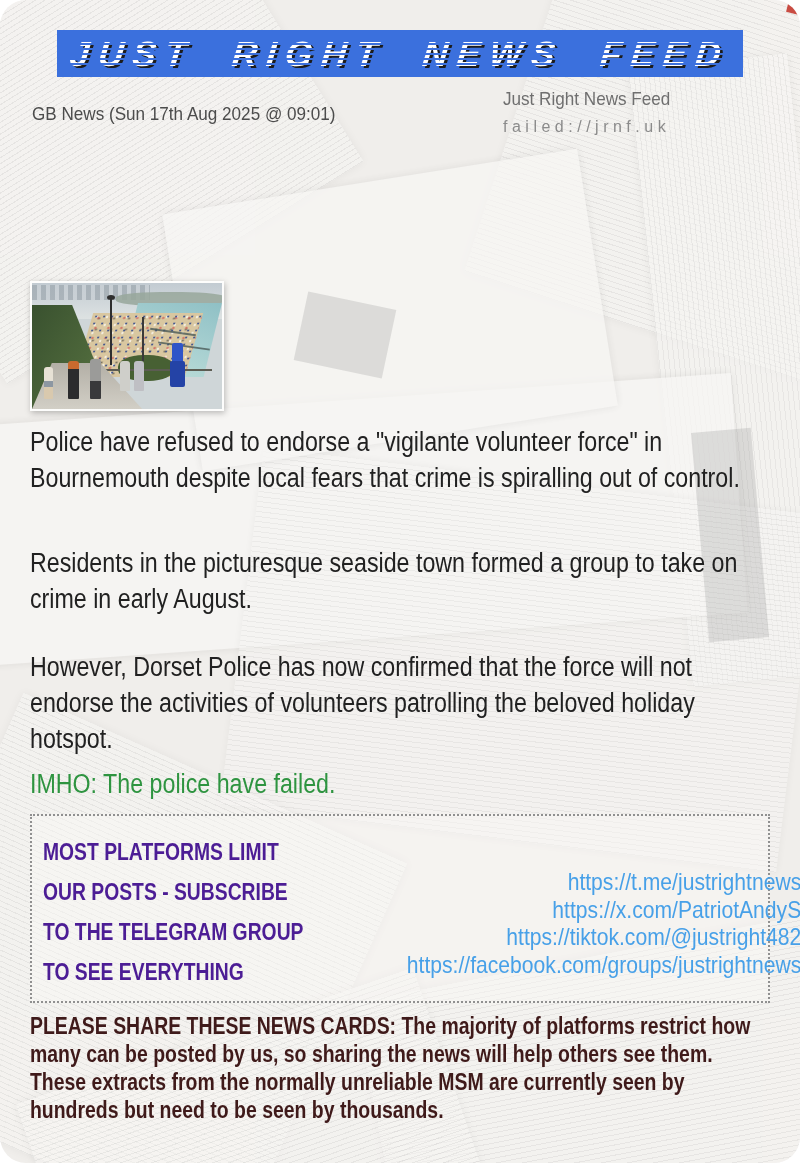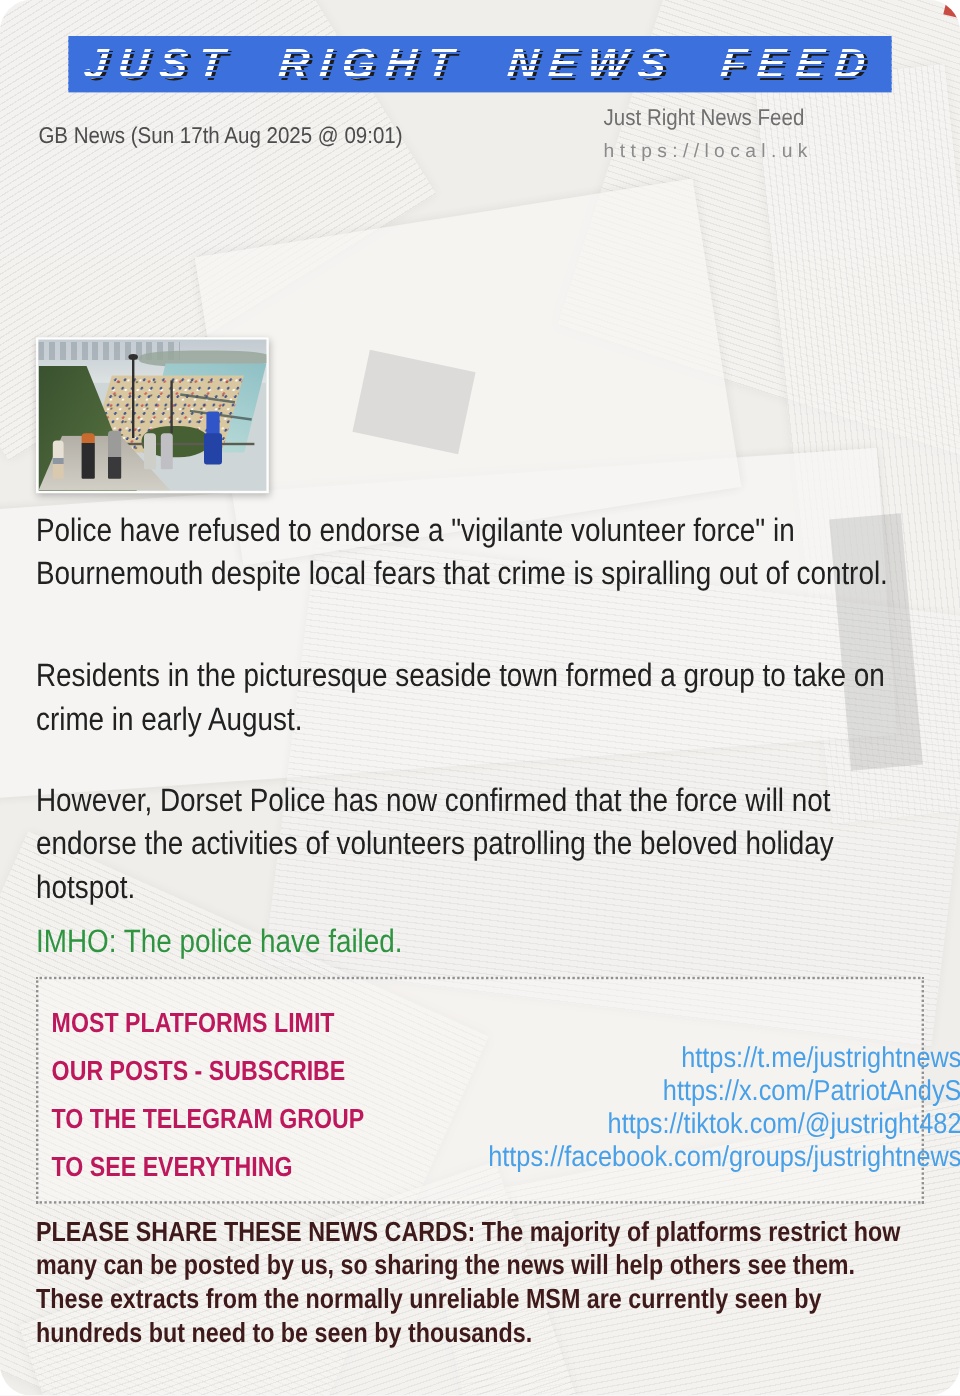--- a/index.html
+++ b/index.html
@@ -119,21 +119,21 @@
 
   <div style="position:absolute; right:-4px; top:-4px; width:16px; height:18px; background:#c43a30; transform:rotate(14deg); opacity:.9;"></div>
 
   <div class="banner">
     <div class="banner-text">JUST RIGHT NEWS FEED</div>
   </div>
 
   <div class="meta-left">GB News (Sun 17th Aug 2025 @ 09:01)</div>
   <div class="meta-right">
     <div class="brand-name">Just Right News Feed</div>
-    <div class="brand-url">https://local.uk</div>
+    <div class="brand-url">failed://jrnf.uk</div>
   </div>
 
 
   <div class="photo">
     <div class="ph-sky"></div>
     <div class="ph-city"></div>
     <div class="ph-headland"></div>
     <div class="ph-sea"></div>
     <div class="ph-beach"></div>
     <div class="ph-groyne1"></div>
@@ -152,21 +152,21 @@
     <div class="ph-scope"></div>
   </div>
 
   <div class="para" style="top:424px;">Police have refused to endorse a "vigilante volunteer force" in Bournemouth despite local fears that crime is spiralling out of control.</div>
   <div class="para" style="top:545px;">Residents in the picturesque seaside town formed a group to take on crime in early August.</div>
   <div class="para" style="top:649px;">However, Dorset Police has now confirmed that the force will not endorse the activities of volunteers patrolling the beloved holiday hotspot.</div>
 
   <div class="opinion" style="color:#2e9440;">IMHO: The police have failed.</div>
 
   <div class="subscribe-box">
-    <div class="sub-left" style="color:#be185d;">
+    <div class="sub-left" style="color:#4c1d95;">
       <div>MOST PLATFORMS LIMIT</div>
       <div>OUR POSTS - SUBSCRIBE</div>
       <div>TO THE TELEGRAM GROUP</div>
       <div>TO SEE EVERYTHING</div>
     </div>
     <div class="sub-right" style="color:#47a0e8;">
       <div>https://t.me/justrightnews</div>
       <div>https://x.com/PatriotAndyS</div>
       <div>https://tiktok.com/@justright482</div>
       <div>https://facebook.com/groups/justrightnews</div>

